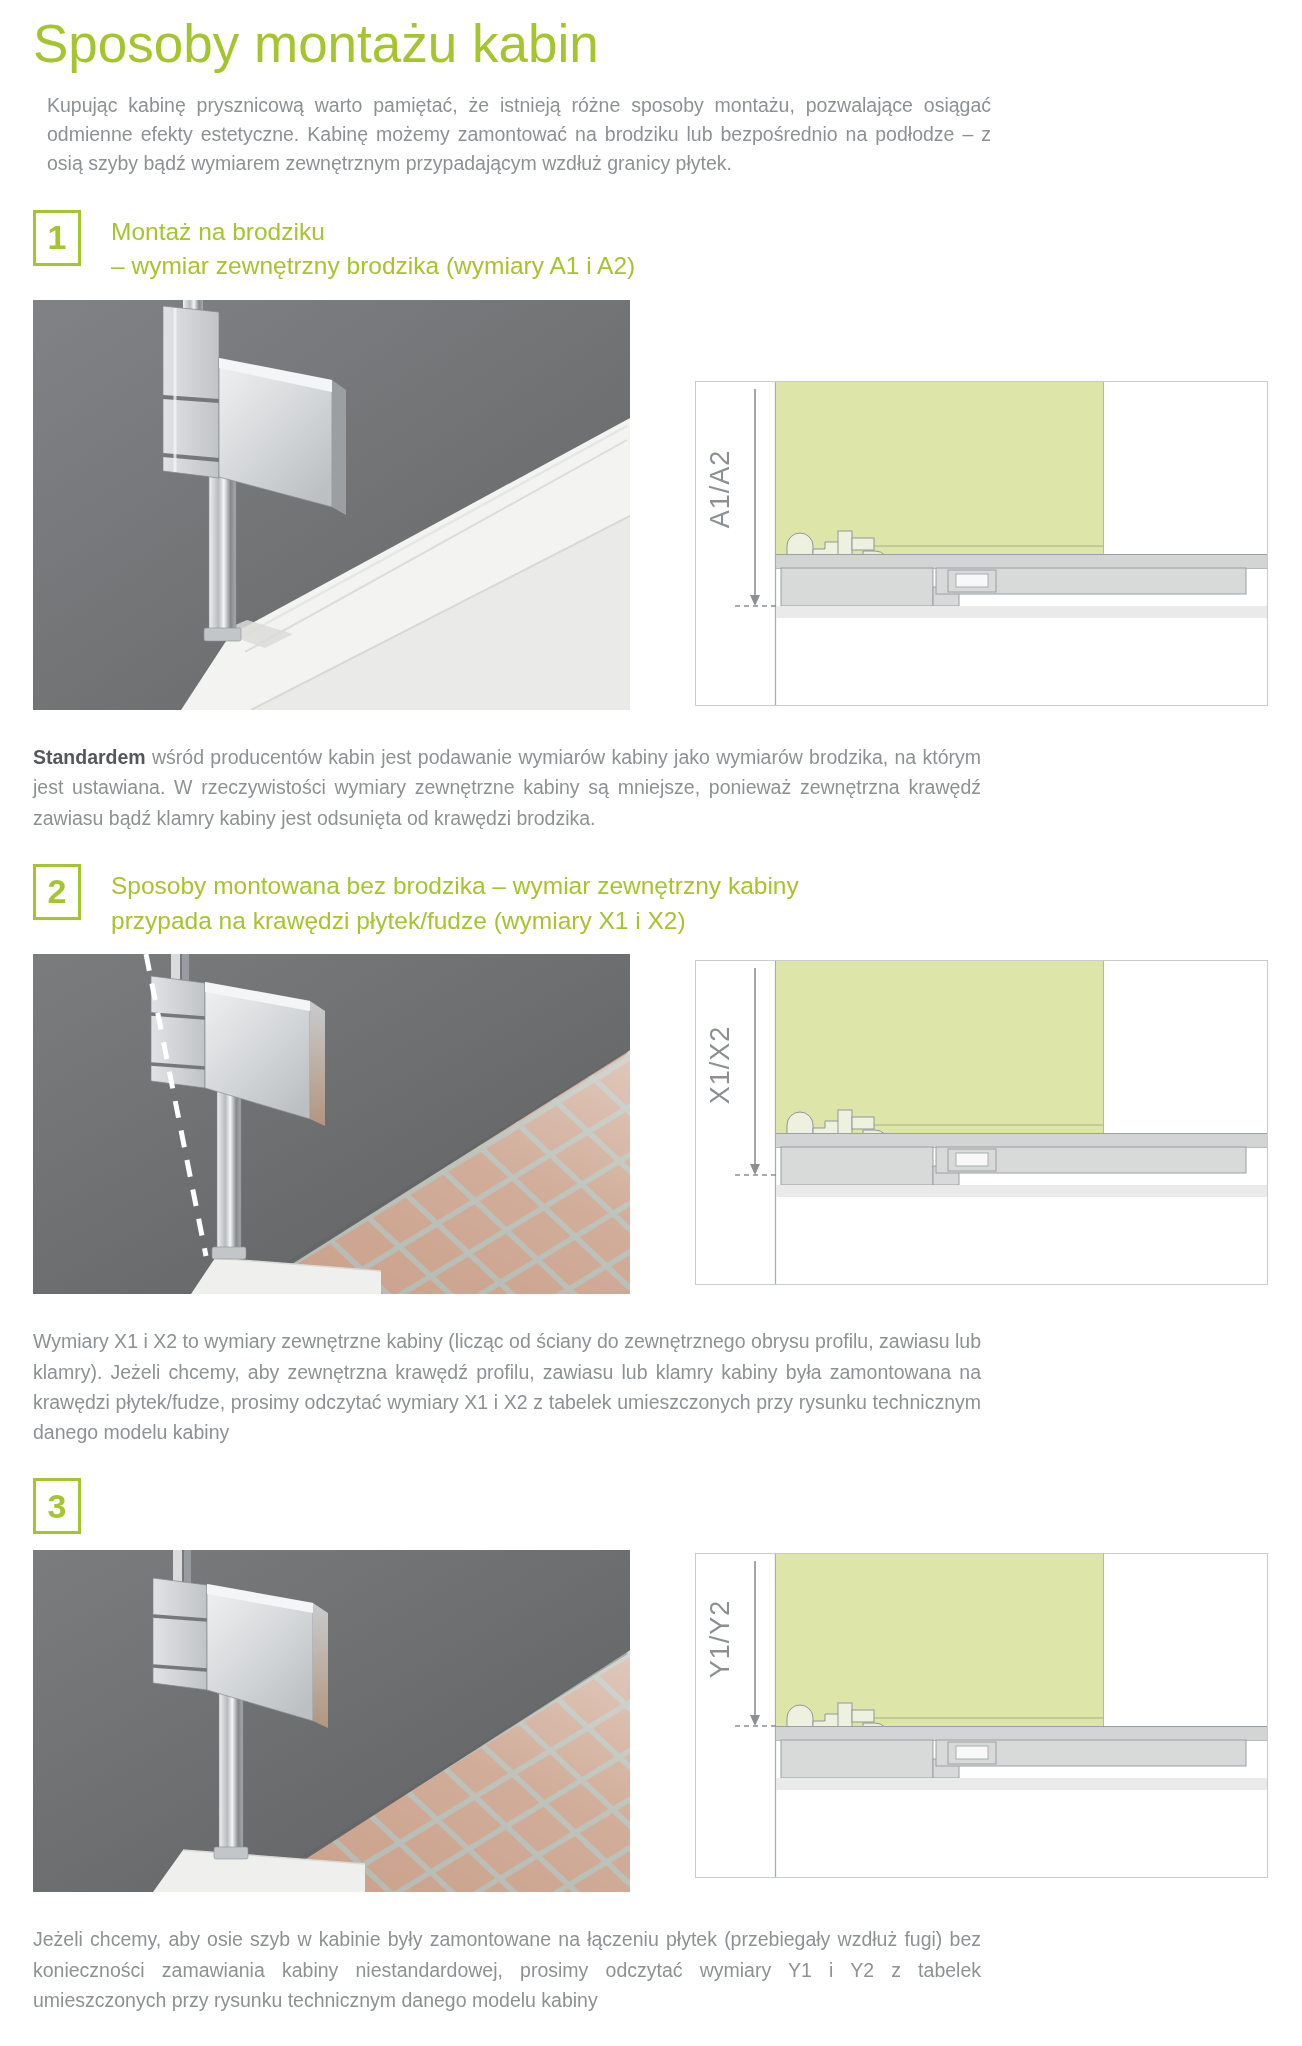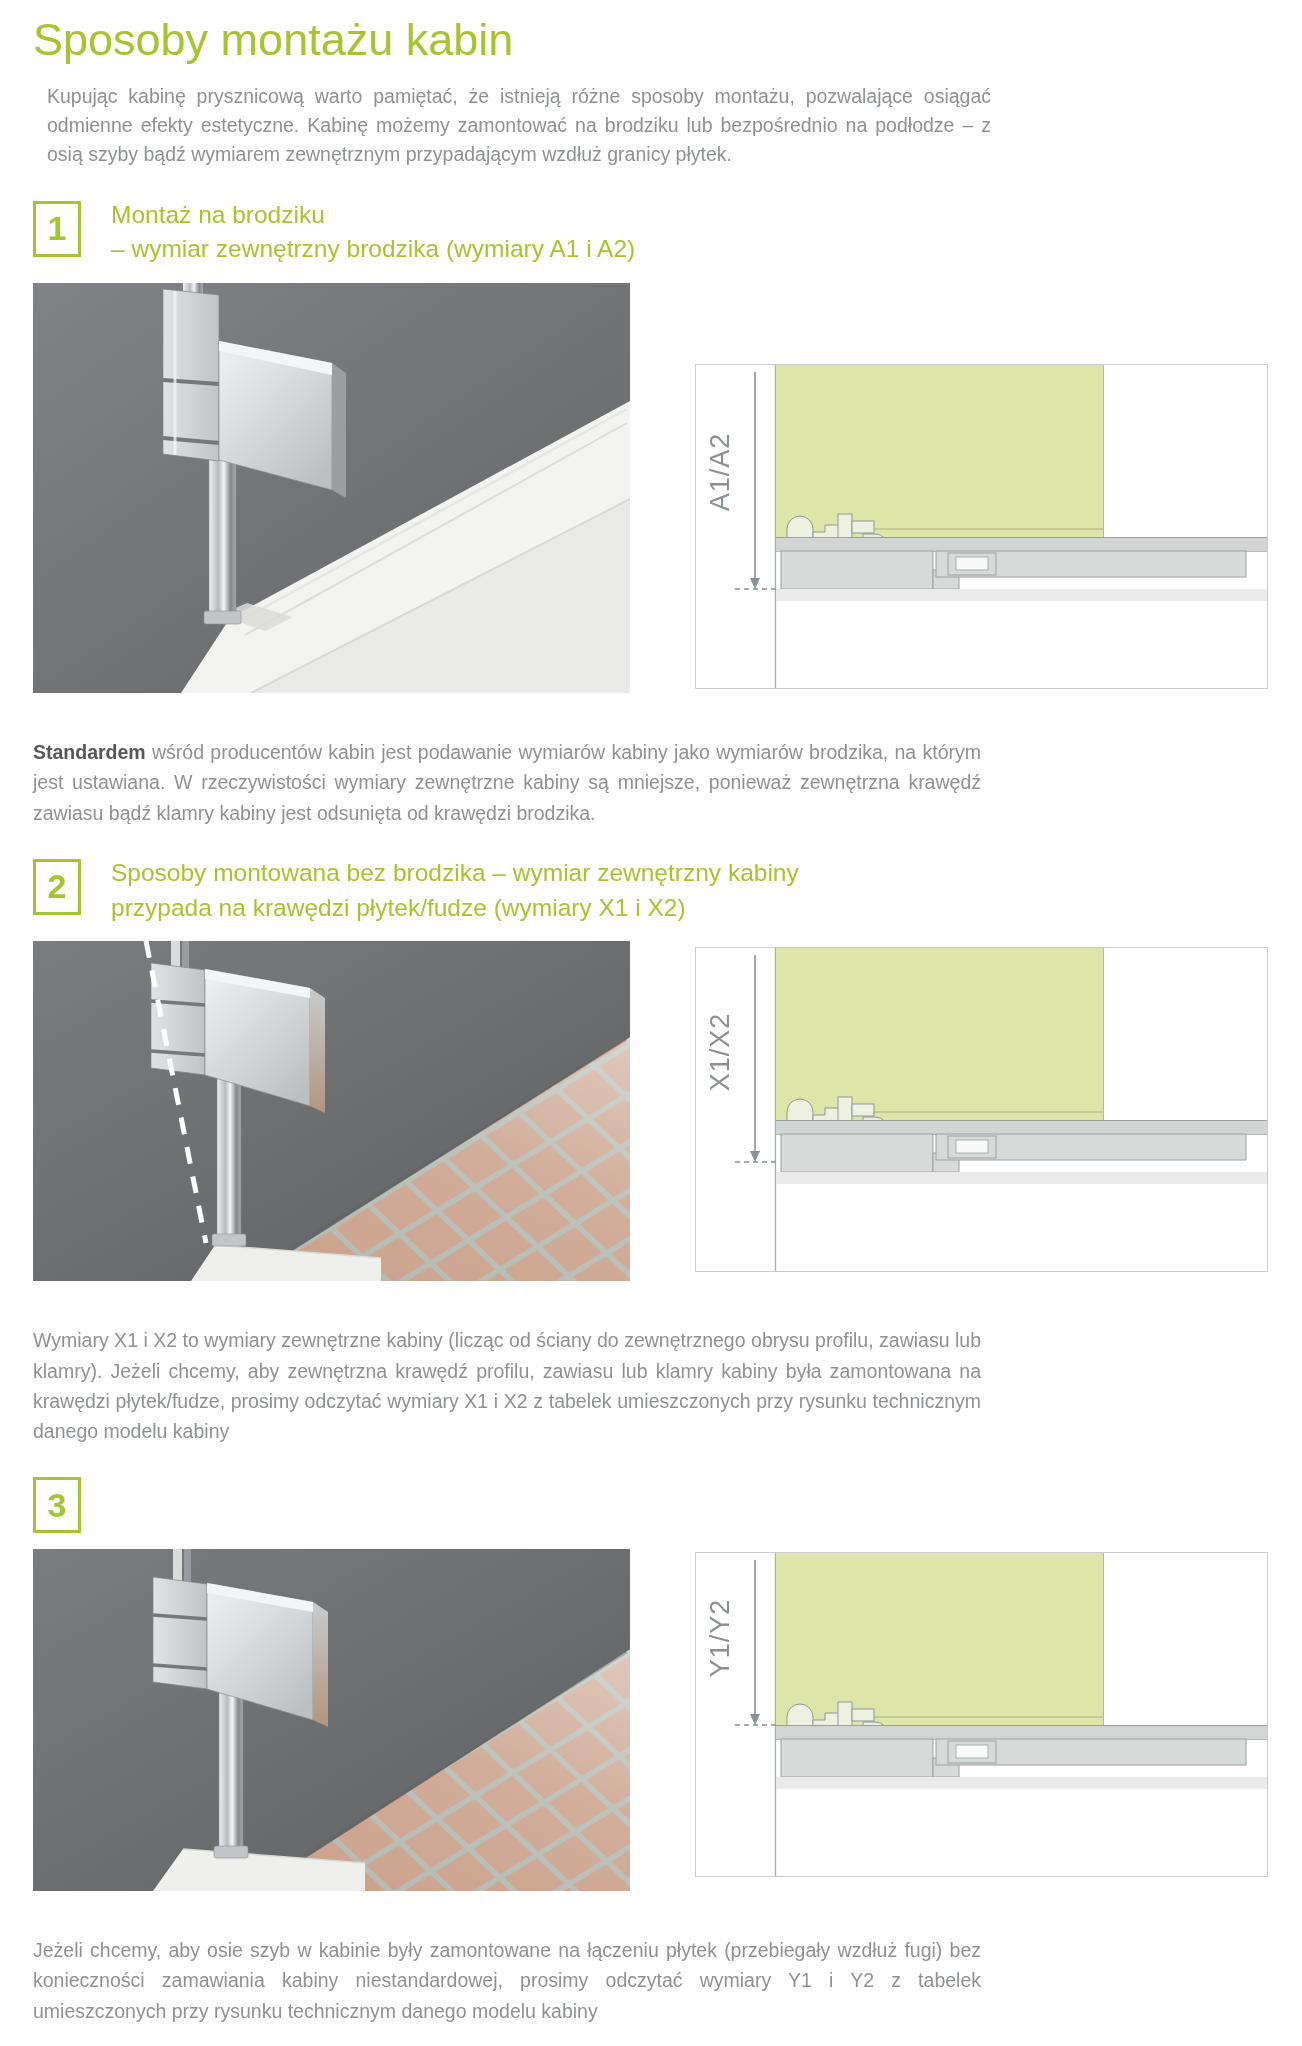--- a/index.html
+++ b/index.html
@@ -9,44 +9,44 @@
     --diag-stroke:#9aa0a3;
   }
   html,body{margin:0;padding:0;background:#ffffff;}
   body{
     width:1302px;height:2046px;overflow:hidden;
     font-family:"Liberation Sans","DejaVu Sans",sans-serif;
     -webkit-font-smoothing:antialiased;
   }
   .page{box-sizing:border-box;padding:10px 34px 0 33px;}
   .title{
-    margin:4px 0 10px;font-size:45px;line-height:1.15;font-weight:400;
+    margin:4px 0 10px;font-size:53px;line-height:1.15;font-weight:400;
     color:var(--green);letter-spacing:0;
   }
   .intro{
     width:944px;margin:16px 14px 0;font-size:19.5px;line-height:1.5;
     color:var(--txt);text-align:justify;
   }
   .sec-head{display:flex;align-items:flex-start;margin-top:28px;}
   .num-box{
     width:42px;height:50px;border:3px solid var(--green);
     color:var(--green);font-size:34px;font-weight:600;
     display:flex;align-items:center;justify-content:center;flex:0 0 auto;
     margin-top:3px;
   }
   .sec-title{
     margin-left:30px;color:var(--green);font-size:24.5px;
-    line-height:1.42;font-weight:400;
+    line-height:1.42;font-weight:400;margin-top:8px;
   }
   .fig-row{
     display:flex;justify-content:space-between;align-items:flex-end;
     margin-top:16px;
   }
   .note{
-    width:948px;margin:44px 0 0;font-size:19.5px;line-height:1.55;
+    width:948px;margin:32px 0 0;font-size:19.5px;line-height:1.55;
     color:var(--txt);text-align:justify;
   }
   .note strong{color:var(--dark);font-weight:700;}
   svg{display:block;}
   .diag-mb1{margin-bottom:4px;}
   .diag-mb2{margin-bottom:9px;}
   .diag-mb3{margin-bottom:14px;}
   .diag-label{
     font-family:"Liberation Sans","DejaVu Sans",sans-serif;
     font-size:27px;fill:#8b9093;letter-spacing:1px;

